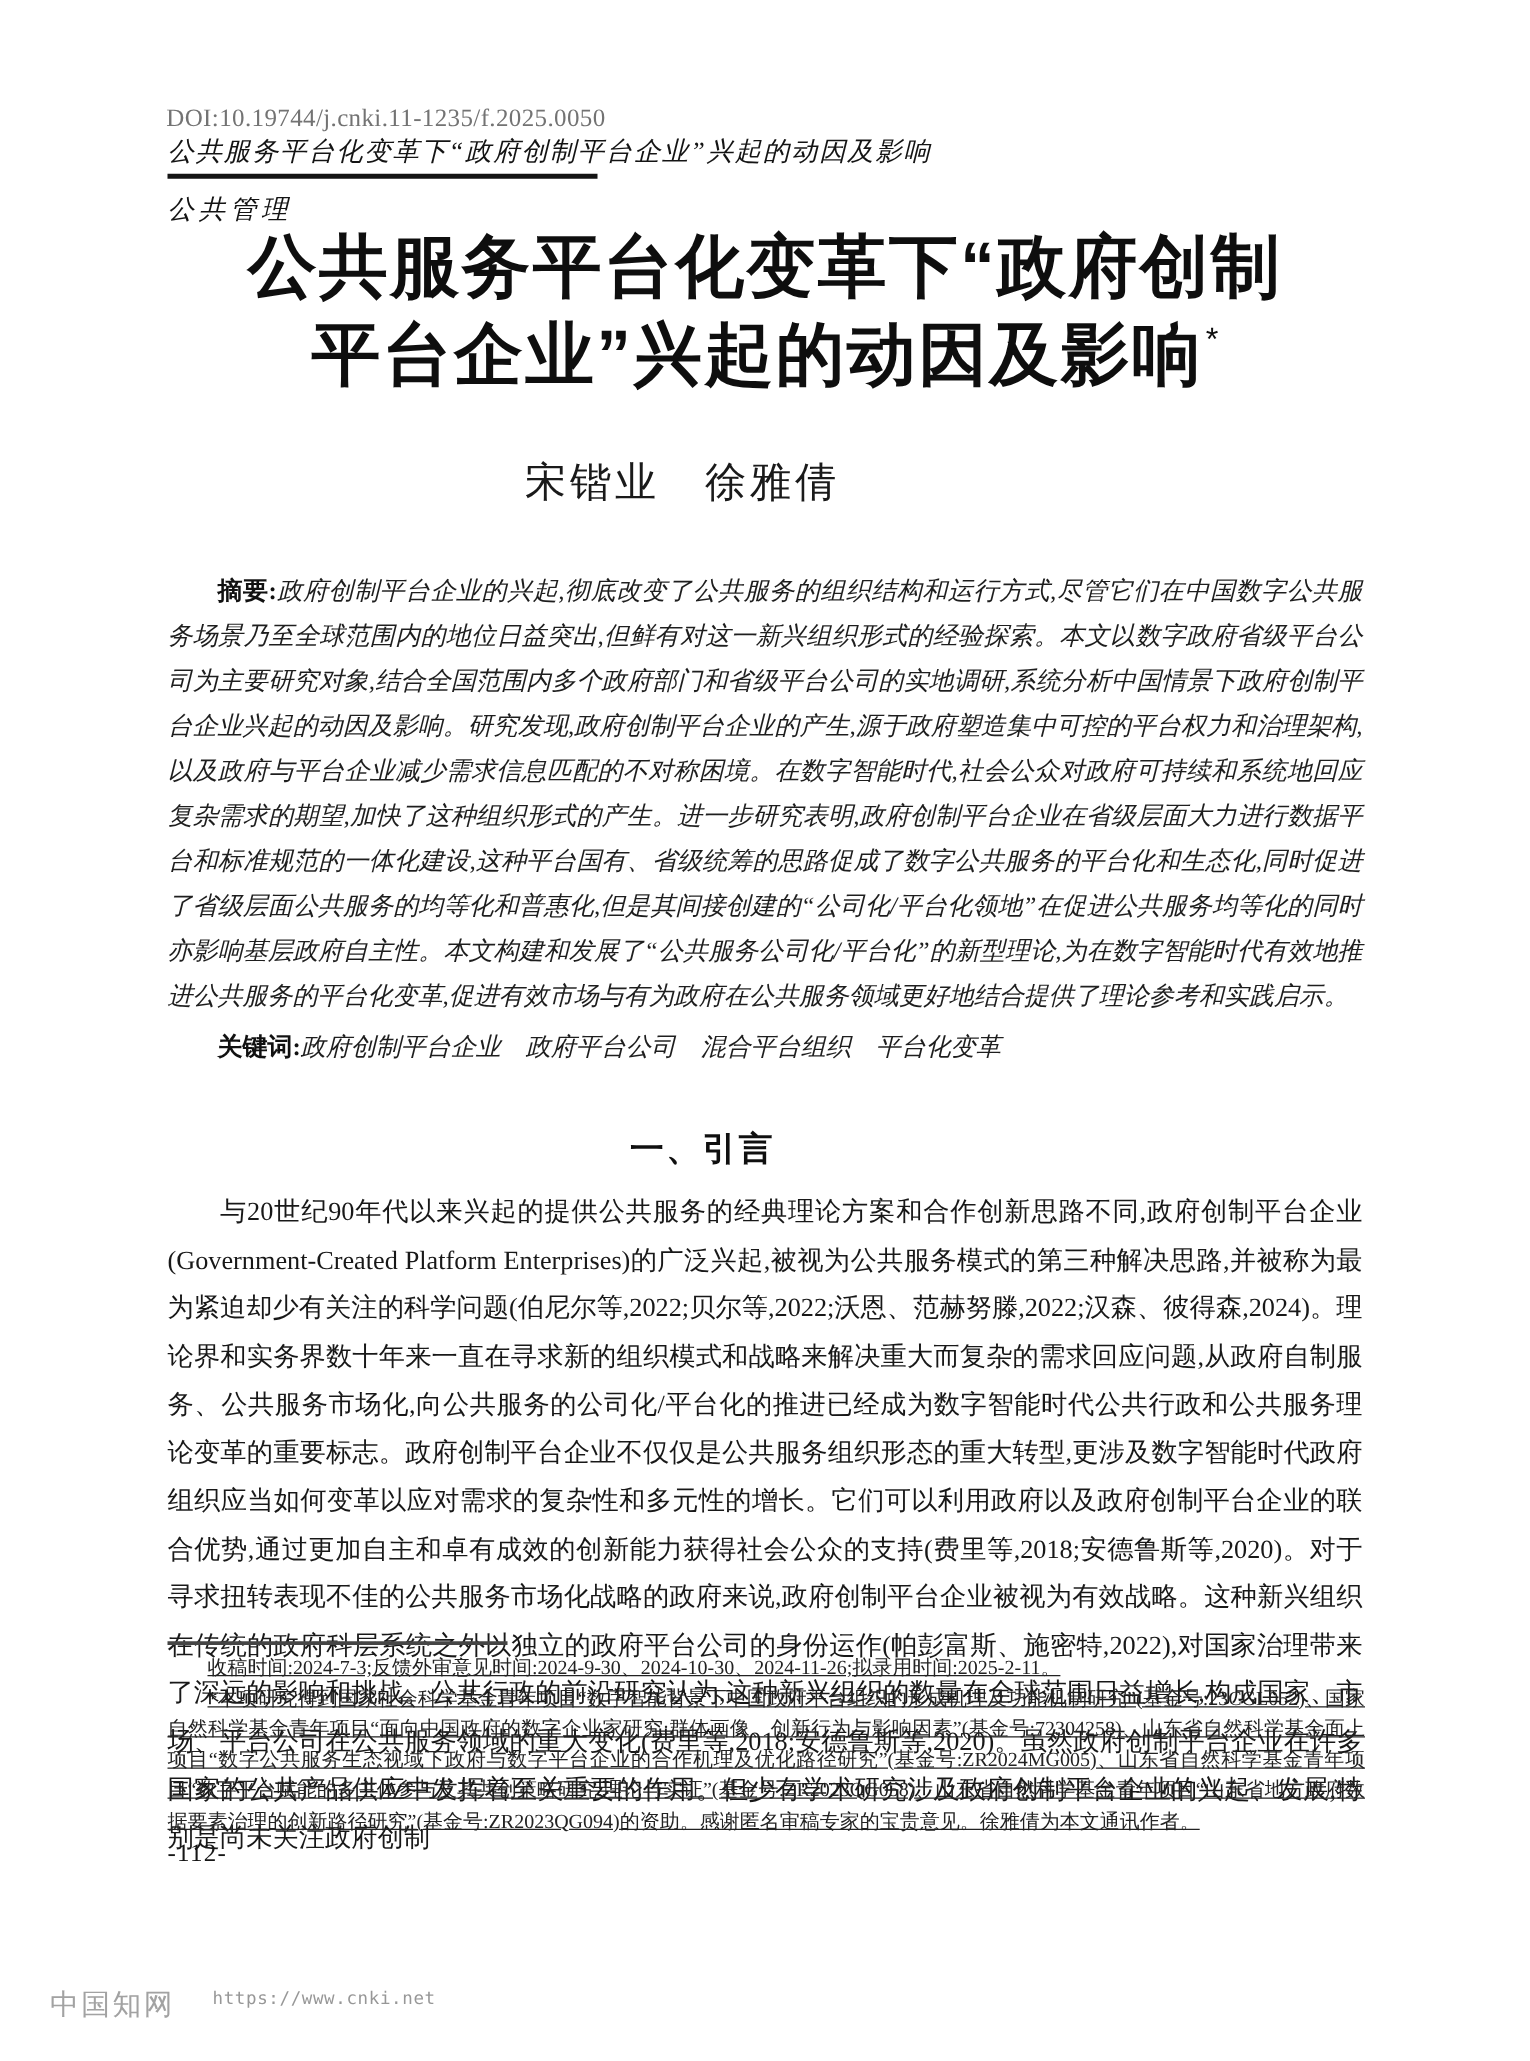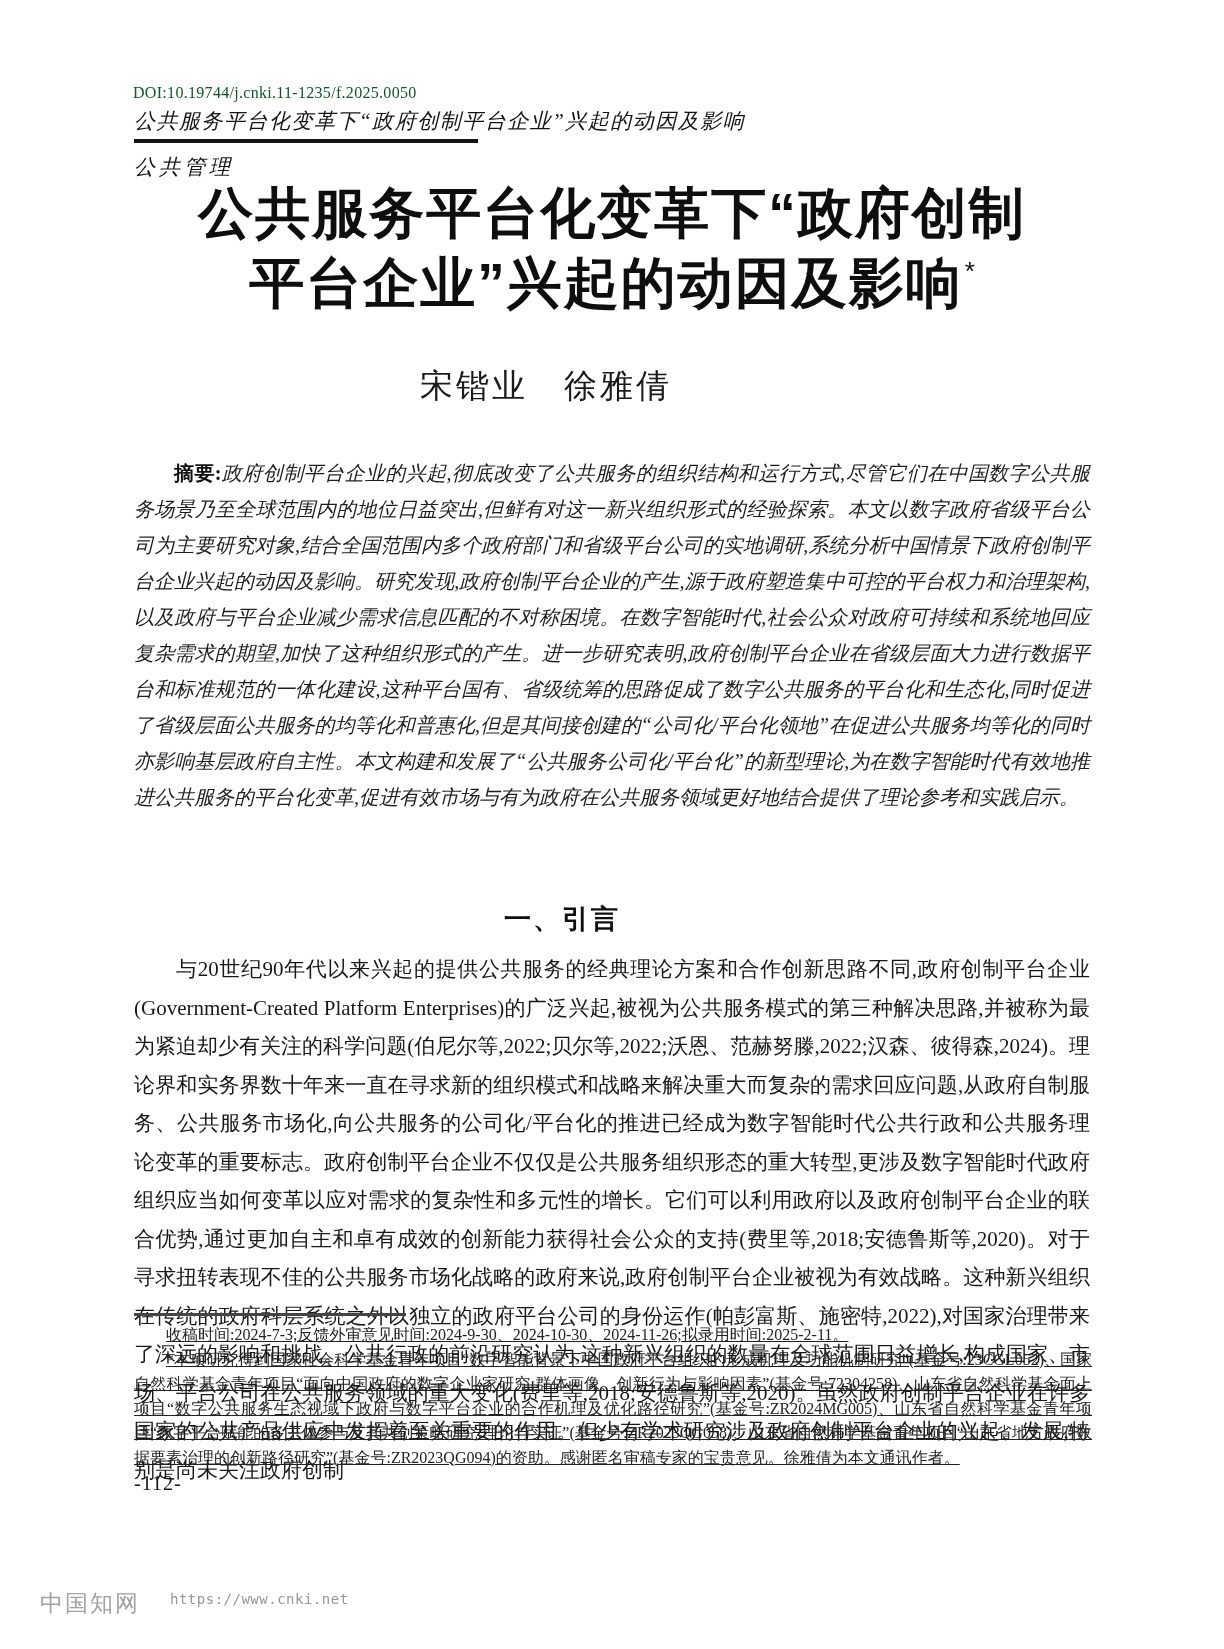--- a/index.html
+++ b/index.html
@@ -7,21 +7,21 @@
     position:relative;
     width:1224px; height:1649px;
     margin:0 auto;
     background:#ffffff;
     font-family:"Liberation Serif","DejaVu Serif",serif;
     color:#1c1c1c;
     overflow:hidden;
   }
   .doi {
     position:absolute; left:133px; top:84px;
-    font-size:16px; letter-spacing:.3px; color:#14532d;
+    font-size:20px; letter-spacing:.3px; color:#737373;
   }
   .running-head {
     position:absolute; left:134px; top:107px;
     font-size:21px; font-style:italic; letter-spacing:1.5px; color:#141414;
     white-space:nowrap;
   }
   .head-rule {
     position:absolute; left:134px; top:139px;
     width:344px; height:4px; background:#141414;
   }
@@ -113,20 +113,21 @@
 
   <div class="article-title">
     <span>公共服务平台化变革下“政府创制</span><br>
     <span>平台企业”兴起的动因及影响</span><span class="note-marker">*</span>
   </div>
 
   <div class="authors">宋锴业　徐雅倩</div>
 
   <div class="abstract-block">
     <p class="abstract-text"><span class="inline-label">摘要:</span><span>政府创制平台企业的兴起,彻底改变了公共服务的组织结构和运行方式,尽管它们在中国数字公共服务场景乃至全球范围内的地位日益突出,但鲜有对这一新兴组织形式的经验探索。本文以数字政府省级平台公司为主要研究对象,结合全国范围内多个政府部门和省级平台公司的实地调研,系统分析中国情景下政府创制平台企业兴起的动因及影响。研究发现,政府创制平台企业的产生,源于政府塑造集中可控的平台权力和治理架构,以及政府与平台企业减少需求信息匹配的不对称困境。在数字智能时代,社会公众对政府可持续和系统地回应复杂需求的期望,加快了这种组织形式的产生。进一步研究表明,政府创制平台企业在省级层面大力进行数据平台和标准规范的一体化建设,这种平台国有、省级统筹的思路促成了数字公共服务的平台化和生态化,同时促进了省级层面公共服务的均等化和普惠化,但是其间接创建的“公司化/平台化领地”在促进公共服务均等化的同时亦影响基层政府自主性。本文构建和发展了“公共服务公司化/平台化”的新型理论,为在数字智能时代有效地推进公共服务的平台化变革,促进有效市场与有为政府在公共服务领域更好地结合提供了理论参考和实践启示。</span></p>
+    <p class="keywords-line"><span class="inline-label">关键词:</span><span class="kw">政府创制平台企业</span><span class="kw">政府平台公司</span><span class="kw">混合平台组织</span><span class="kw">平台化变革</span></p>
   </div>
 
   <div class="section-heading">一、引言</div>
 
   <p class="body-paragraph">与20世纪90年代以来兴起的提供公共服务的经典理论方案和合作创新思路不同,政府创制平台企业(Government-Created Platform Enterprises)的广泛兴起,被视为公共服务模式的第三种解决思路,并被称为最为紧迫却少有关注的科学问题(伯尼尔等,2022;贝尔等,2022;沃恩、范赫努滕,2022;汉森、彼得森,2024)。理论界和实务界数十年来一直在寻求新的组织模式和战略来解决重大而复杂的需求回应问题,从政府自制服务、公共服务市场化,向公共服务的公司化/平台化的推进已经成为数字智能时代公共行政和公共服务理论变革的重要标志。政府创制平台企业不仅仅是公共服务组织形态的重大转型,更涉及数字智能时代政府组织应当如何变革以应对需求的复杂性和多元性的增长。它们可以利用政府以及政府创制平台企业的联合优势,通过更加自主和卓有成效的创新能力获得社会公众的支持(费里等,2018;安德鲁斯等,2020)。对于寻求扭转表现不佳的公共服务市场化战略的政府来说,政府创制平台企业被视为有效战略。这种新兴组织在传统的政府科层系统之外以独立的政府平台公司的身份运作(帕彭富斯、施密特,2022),对国家治理带来了深远的影响和挑战。公共行政的前沿研究认为,这种新兴组织的数量在全球范围日益增长,构成国家、市场、平台公司在公共服务领域的重大变化(费里等,2018;安德鲁斯等,2020)。虽然政府创制平台企业在许多国家的公共产品供应中发挥着至关重要的作用。但少有学术研究涉及政府创制平台企业的兴起、发展,特别是尚未关注政府创制</p>
 
   <div class="footnote-rule"></div>
   <div class="footnote">
     <p>收稿时间:2024-7-3;反馈外审意见时间:2024-9-30、2024-10-30、2024-11-26;拟录用时间:2025-2-11。</p>
     <p>*本项研究得到国家社会科学基金青年项目“数字智能背景下中国政府平台组织的形成机理及功能机制研究”(基金号:23CGL052)、国家自然科学基金青年项目“面向中国政府的数字企业家研究:群体画像、创新行为与影响因素”(基金号:72304258)、山东省自然科学基金面上项目“数字公共服务生态视域下政府与数字平台企业的合作机理及优化路径研究”(基金号:ZR2024MG005)、山东省自然科学基金青年项目“数字平台赋能的多主体参与及其共创策略研究:理论与实证”(基金号:ZR2023QG058)、山东省自然科学基金青年项目“山东省地方政府数据要素治理的创新路径研究”(基金号:ZR2023QG094)的资助。感谢匿名审稿专家的宝贵意见。徐雅倩为本文通讯作者。</p>

